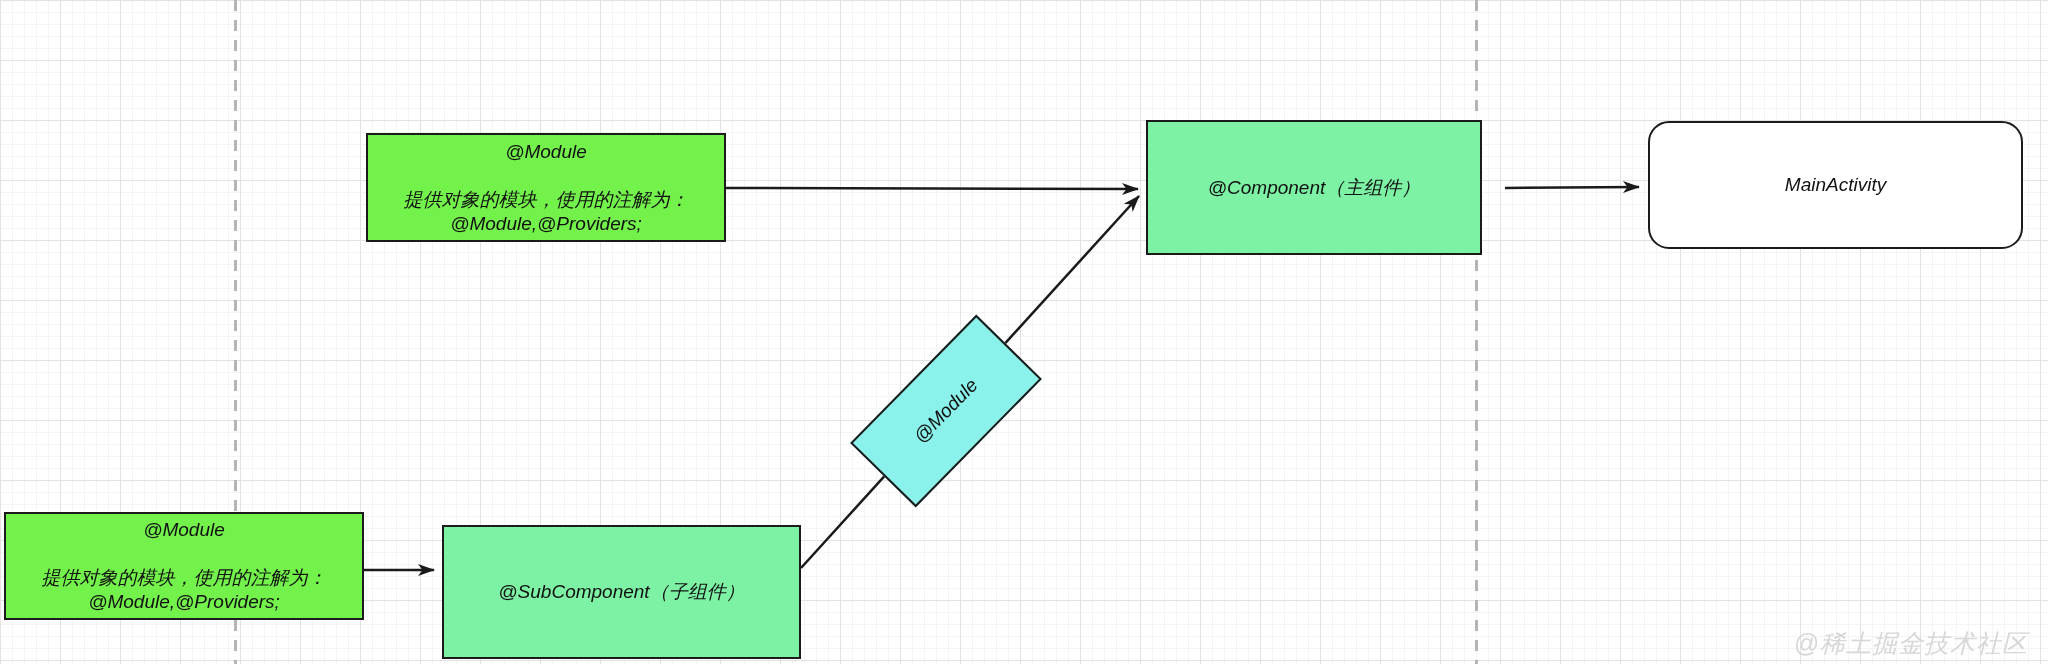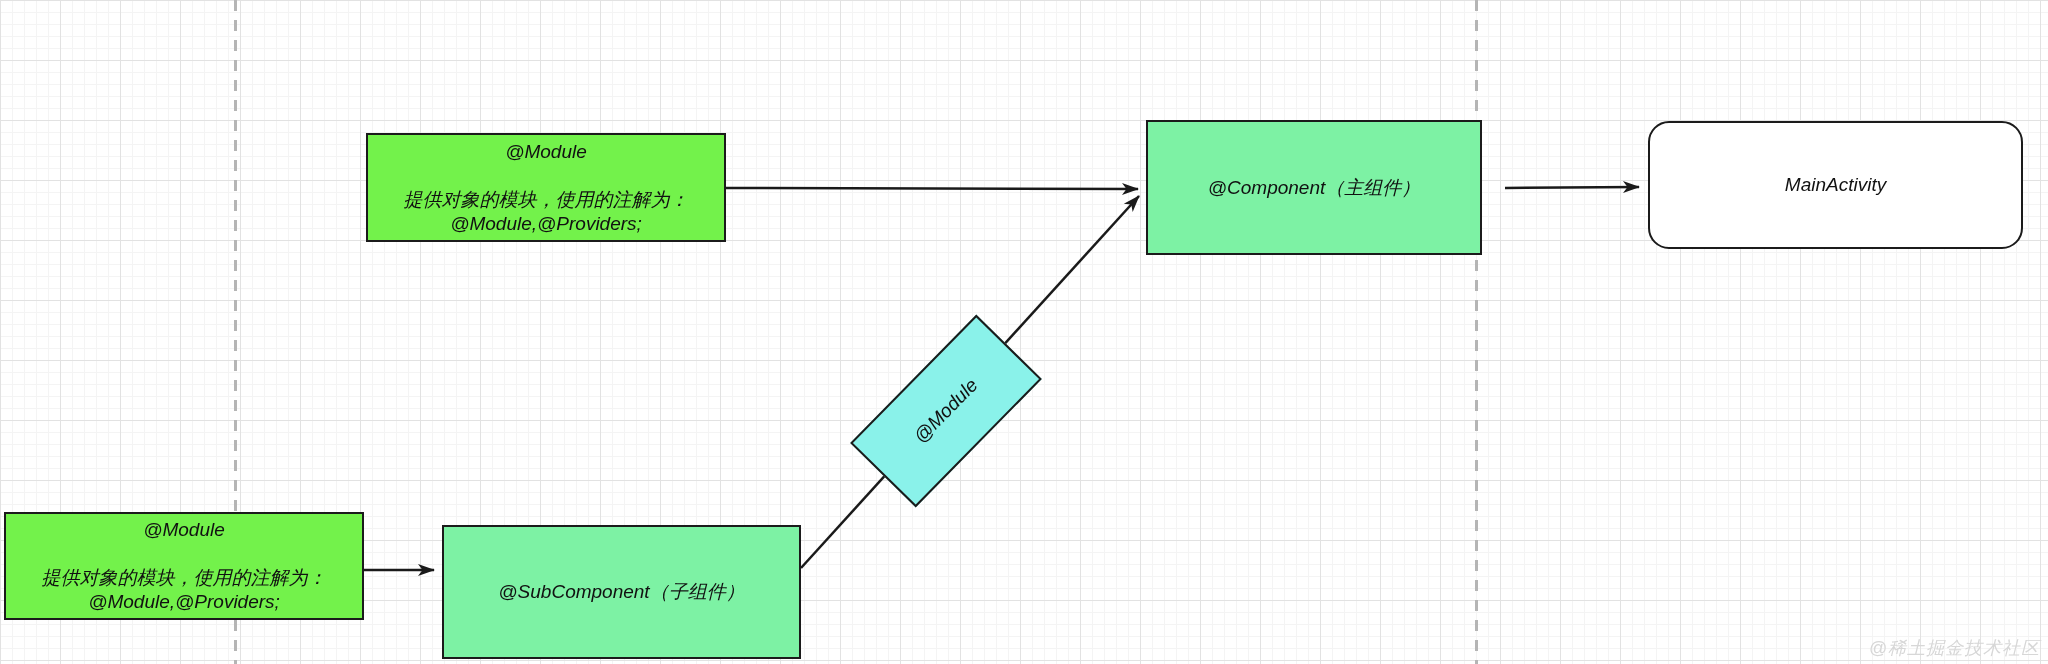--- a/index.html
+++ b/index.html
@@ -54,23 +54,23 @@
     z-index: 2;
   }
   .fill-bright-green { background: #73f24b; }
   .fill-mint-green   { background: #7df2a4; }
   .fill-cyan         { background: #8af2ea; }
   .fill-white        { background: #ffffff; border-radius: 21px; }
   .node-rotated { transform: rotate(-45.5deg); }
   .blank-line { height: 24px; }
   .watermark {
     position: absolute;
-    right: 8px;
+    right: 20px;
     bottom: 4px;
-    font-size: 18px;
+    font-size: 25px;
     color: #d7d7d7;
     letter-spacing: 1px;
     z-index: 3;
     user-select: none;
   }
 </style>
 </head>
 <body>
 
 <div class="canvas">

